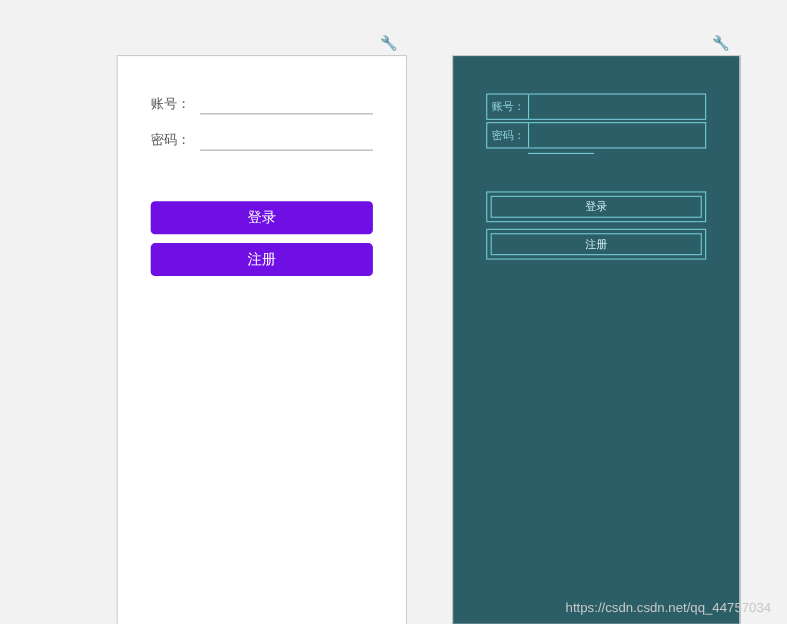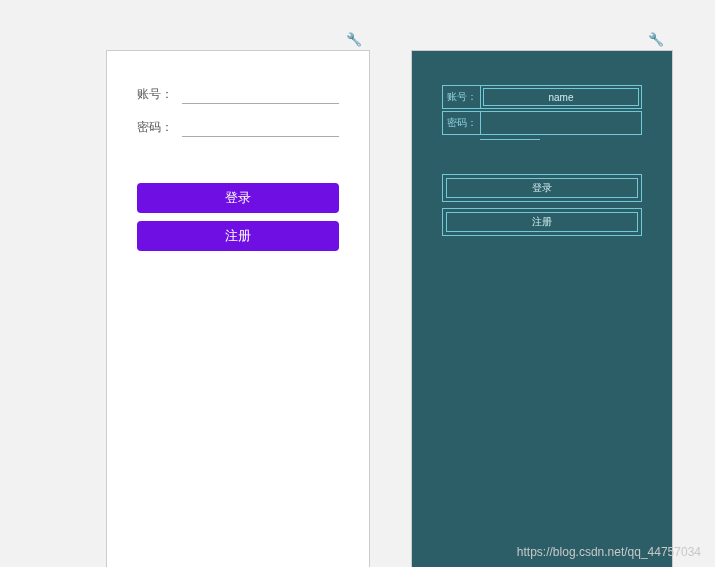--- a/index.html
+++ b/index.html
@@ -162,25 +162,24 @@
   <div class="btn-group-left">
     <button class="btn">登录</button>
     <button class="btn">注册</button>
   </div>
   <div class="resize-handle">//</div>
 </div>
 
 <div class="pane pane-right">
   <div class="bp-row">
     <div class="bp-lbl">账号：</div>
-    <div class="bp-field">name</div>
   </div>
   <div class="bp-row">
     <div class="bp-lbl">密码：</div>
   </div>
   <div class="spacer-line"></div>
   <div class="bp-btn-group">
     <div class="bp-btn">登录</div>
     <div class="bp-btn">注册</div>
   </div>
 </div>
 
-<div class="watermark">https://blog.csdn.net/qq_44757034</div>
+<div class="watermark">https://csdn.csdn.net/qq_44757034</div>
 
 </body></html>

